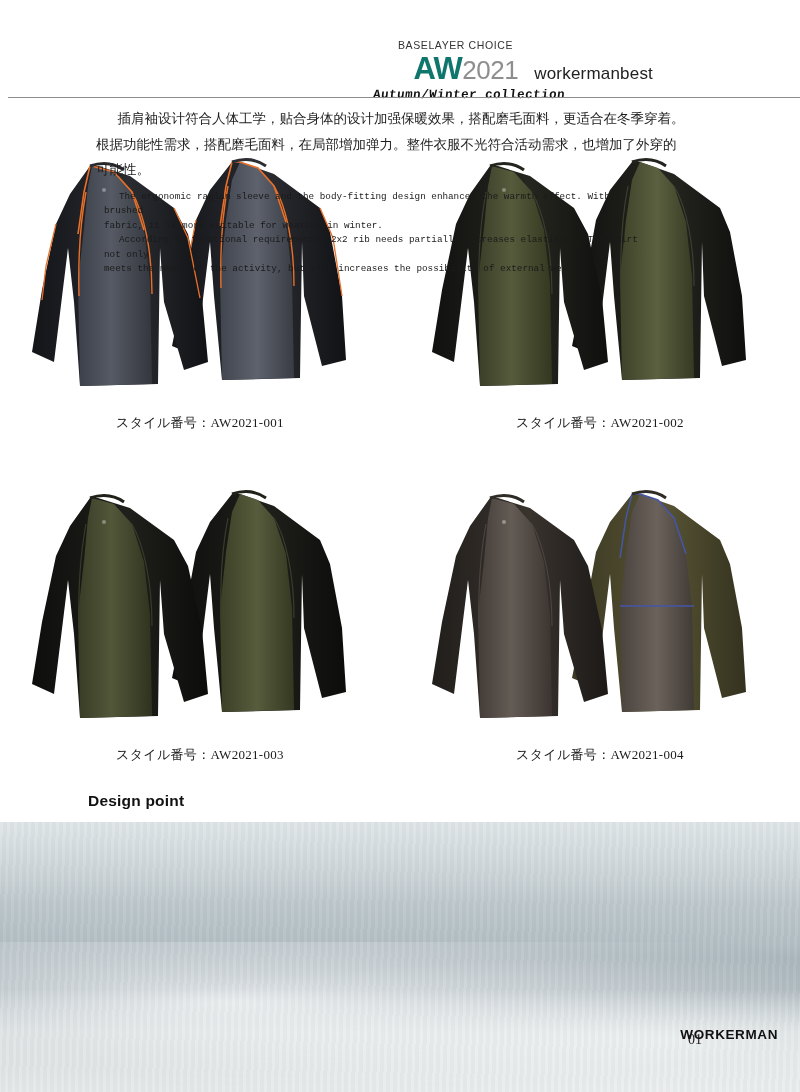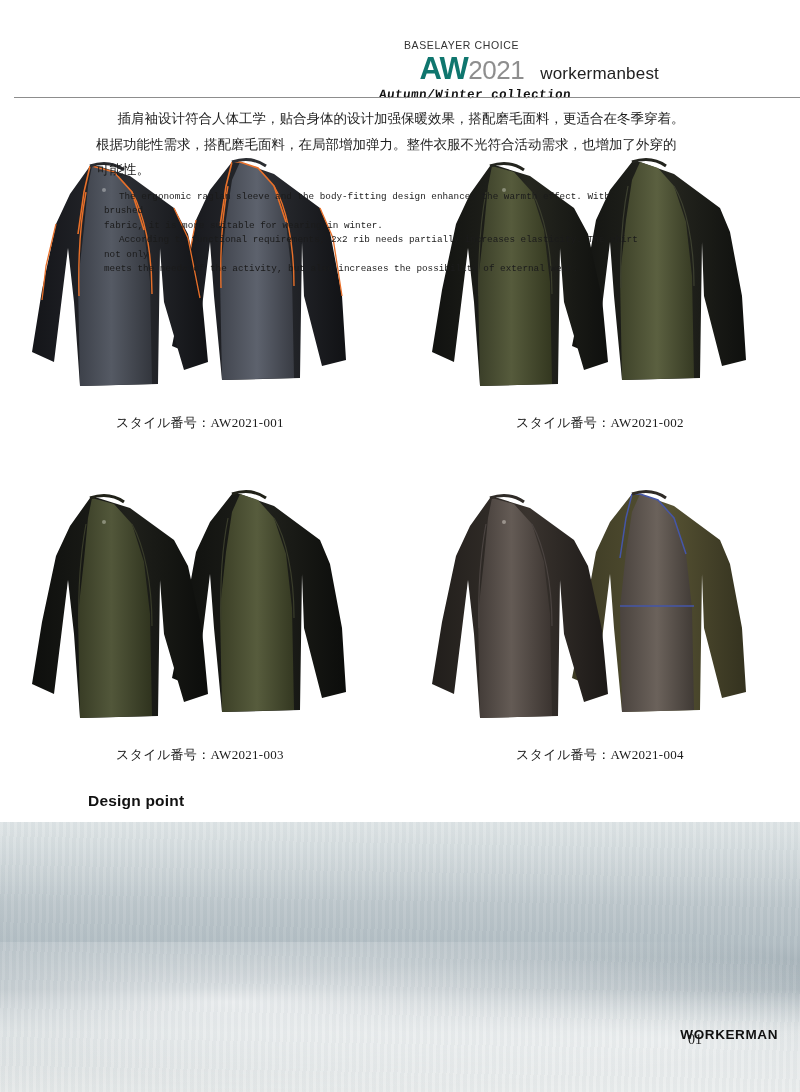--- a/index.html
+++ b/index.html
@@ -18,21 +18,21 @@
     position: relative;
     width: 800px;
     height: 1092px;
     background: #ffffff;
     overflow: hidden;
   }
 
   
   .header {
     position: absolute;
-    top: 0; left: 14px;
+    top: 0; left: 8px;
     width: 703px;
     height: 120px;
   }
   .header-rule {
     position: absolute;
     left: 0;
     top: 97px;
     width: 800px;
     height: 1px;
     background: #8d8d8d;

